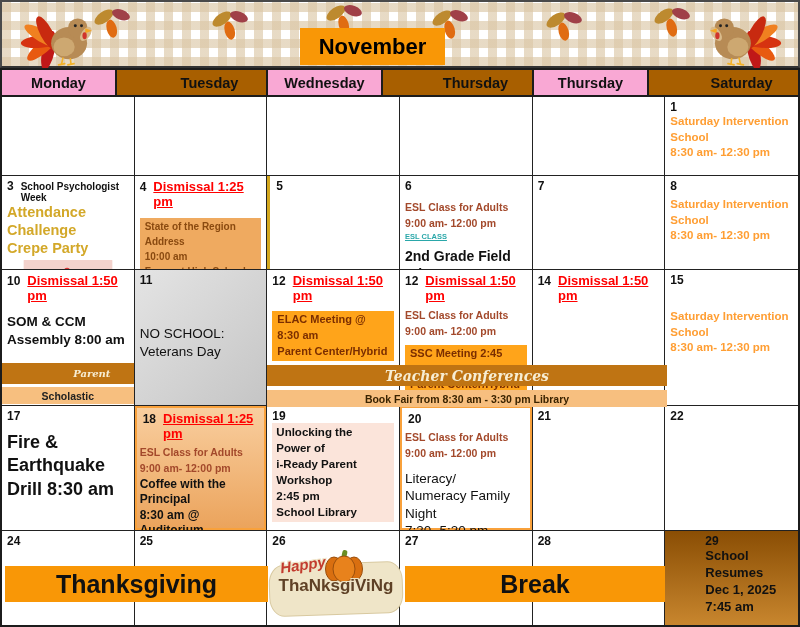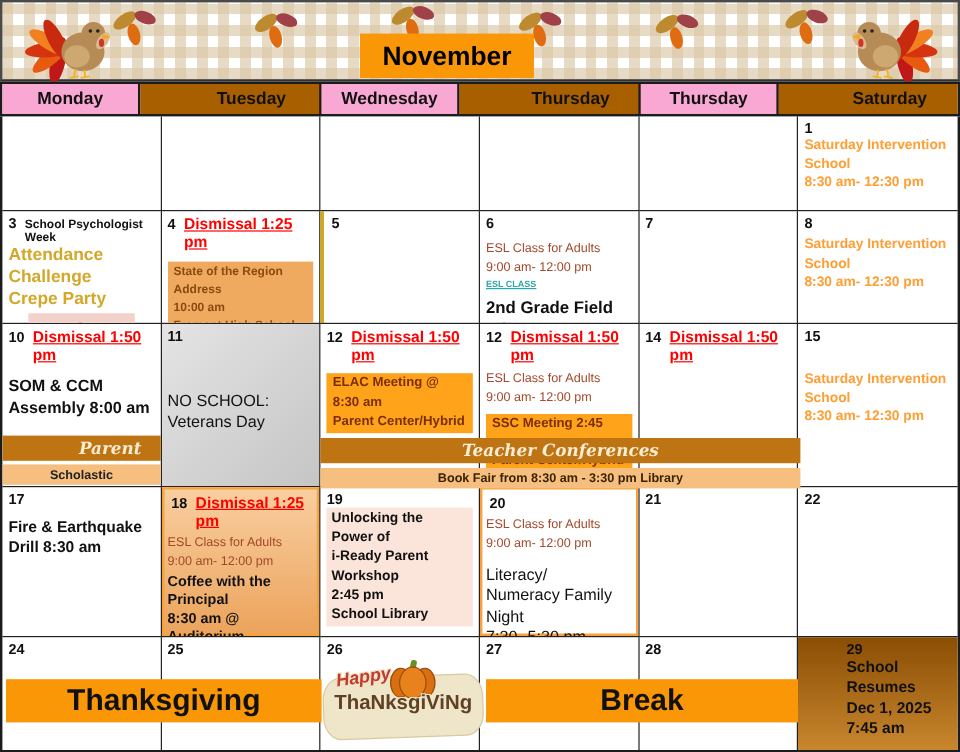--- a/index.html
+++ b/index.html
@@ -42,22 +42,22 @@
   .cell.c6 { border-right:none; }
   .cell.lastrow { border-bottom:none; }
 
   .num { font-weight:bold; font-size:12px; color:#111; }
   .cellhead { display:flex; gap:7px; align-items:baseline; }
   .dismissal { color:#FF0000; font-weight:bold; text-decoration:underline;
     font-size:13px; cursor:pointer; }
   .pre { white-space:pre-line; }
   .center { }
   .ev-orange { color:#FF9E33; font-weight:600; font-size:11.5px; line-height:1.35; }
-  .ev-red { color:#A3492B; font-weight:400; font-size:10.5px; line-height:1.5; }
-  .ev-black { color:#111; font-size:13px; line-height:1.3; }
+  .ev-red { color:#A3492B; font-weight:700; font-size:10.5px; line-height:1.5; }
+  .ev-black { color:#111; font-size:18px; line-height:1.3; }
   .hl-orange { display:inline-block; background:#FFA41A; color:#7B2E00;
     font-weight:bold; font-size:11px; line-height:1.45; padding:1px 5px; }
   .hl-peach { display:inline-block; background:#EFAA60; color:#8A4A10;
     font-size:10px; font-weight:600; line-height:1.5; padding:1px 5px; }
   .hl-pink { display:inline-block; background:#FBE4DA; color:#111;
     font-weight:bold; font-size:11.5px; line-height:1.4; padding:1px 4px; }
   .teal-link { color:#2AA7A9; font-weight:bold; text-decoration:underline;
     cursor:pointer; }
   .gold-text { color:#D3A829; font-weight:bold; font-size:14.5px; line-height:1.25; }
   .small-black { font-size:10px; font-weight:600; color:#111; }
@@ -67,21 +67,21 @@
   .cell.gray-grad { background:linear-gradient(135deg,#E4E4E4,#C5C5C5); }
   .cell.orange-grad { background:linear-gradient(180deg,#F9CFA0,#EBA35B);
     box-shadow:inset 0 0 0 2px #F9A13B; }
   .cell.orange-border { box-shadow:inset 0 0 0 2px #F9A13B; }
   .cell.brown-grad { background:linear-gradient(180deg,#8A4E04,#C8862E);padding-left:40px; }
 
   
   .inband-dark { position:absolute; left:0; right:0; bottom:21px; height:21px;
     background:#BF7413; display:flex; align-items:center; justify-content:center;
     font-family:"DejaVu Serif", serif; font-style:italic; font-weight:bold;
-    color:#F7EDD3; font-size:14px;padding-left:48px; }
+    color:#F7EDD3; font-size:10px;padding-left:48px; }
   .inband-light { position:absolute; left:0; right:0; bottom:1px; height:17px;
     background:#F7BF7F; display:flex; align-items:center; justify-content:center;
     color:#222; font-size:10.5px; font-weight:600; }
 
   
   .conf-dark { position:absolute; left:265px; top:268px; width:400px; height:21px;
     background:#BF7413; z-index:5; display:flex; align-items:center; justify-content:center;
     font-family:"DejaVu Serif", serif; font-style:italic; font-weight:bold;
     color:#F7EDD3; font-size:14px; }
   .conf-light { position:absolute; left:265px; top:293px; width:400px; height:17px;

